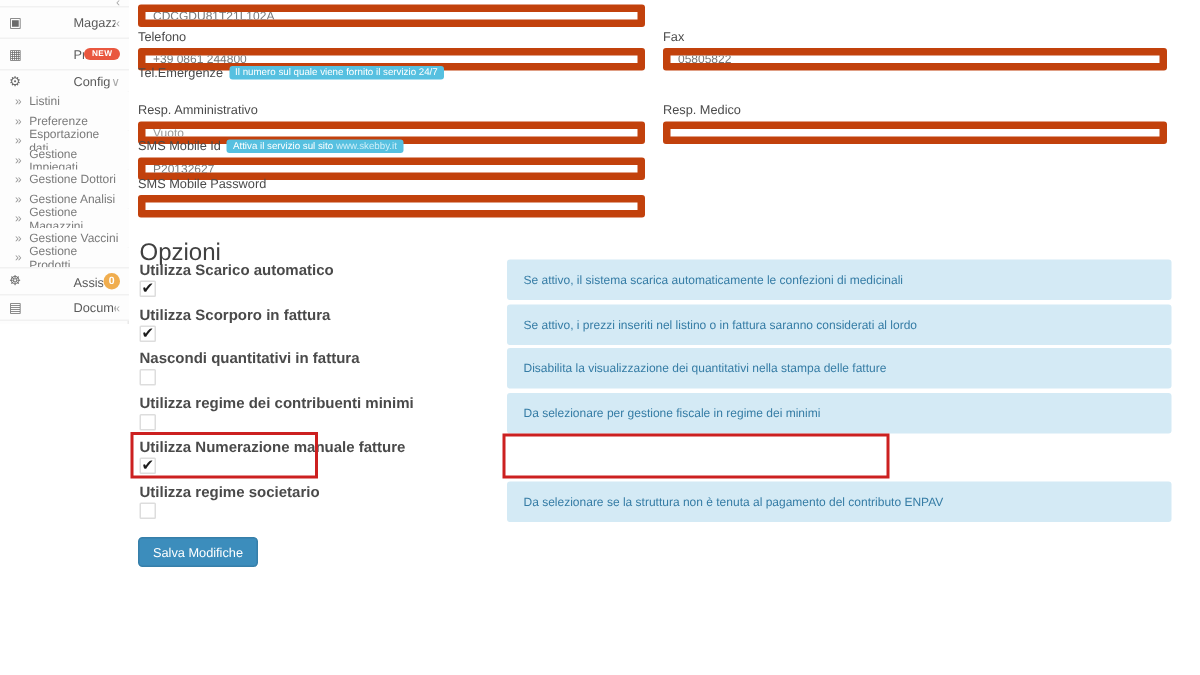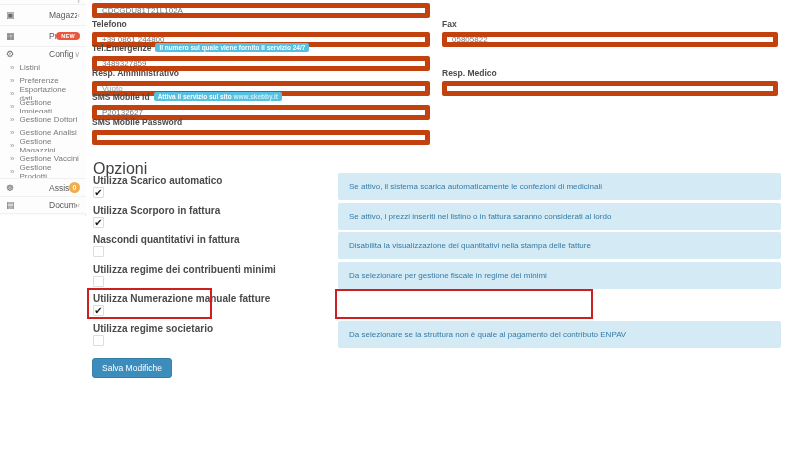--- a/index.html
+++ b/index.html
@@ -14,21 +14,21 @@
   .side-item .chev { color:#aaa; font-size:8px; }
   .pill-new { background:#e9573f; color:#fff; font-size:5.5px; font-weight:bold; padding:1px 5px; border-radius:6px; letter-spacing:.3px; }
   .badge-orange { background:#f0ad4e; color:#fff; width:11px; height:11px; border-radius:50%; font-size:7px; font-weight:bold; display:flex; align-items:center; justify-content:center; }
   .sub-item { position:absolute; left:0; width:86px; display:flex; align-items:center; padding:0 6px 0 10px; color:#7a7a7a; font-size:8px; cursor:pointer; background:#fdfdfd; }
   .sub-item .mark { color:#9a9a9a; font-size:8px; margin-right:5px; }
   .top-sliver { position:absolute; top:0; height:4px; overflow:hidden; border-top:none; }
   .top-sliver .chev { position:absolute; right:6px; top:-3px; }
 
   
   .fgroup { position:absolute; }
-  .flabel { font-size:8.5px; font-weight:bold; color:#4a4a4a; white-space:nowrap; }
+  .flabel { font-size:8.5px; font-weight:normal; color:#4a4a4a; white-space:nowrap; }
   .finput { display:block; border:5px solid #c2410c; border-radius:2px; background:#fff; height:15px; font-size:8px; color:#777; padding:0 5px; font-family:inherit; outline:none; width:100%; }
   .finput.ghost { color:#9a9a9a; }
   .cyan-badge { display:inline-block; background:#56c0e0; color:#fff; font-size:6.5px; padding:1px 4px; border-radius:2px; margin-left:4px; vertical-align:1px; white-space:nowrap; }
   .cyan-badge .lite { color:#cdeef8; }
 
   
   .opz-head { position:absolute; left:93px; top:160px; font-size:16px; color:#404040; }
   .opz { position:absolute; left:92px; top:173px; width:691px; }
   .opz-row { position:relative; height:27px; margin-bottom:2.5px; }
   .opz-label { position:absolute; left:1px; top:2px; font-size:10px; font-weight:bold; color:#4a4a4a; white-space:nowrap; }
@@ -132,21 +132,20 @@
 
     <div class="fgroup" style="left:442px; top:19px; width:336px;">
       <div class="flabel">Fax</div>
       <input class="finput" style="margin-top: 3px;" value="05805822">
     </div>
 
     <div class="fgroup" style="left:92px; top:43px; width:338px;">
       <div class="flabel">
         <span>Tel.Emergenze</span><span class="cyan-badge">Il numero sul quale viene fornito il servizio 24/7</span>
       </div>
-      <input class="finput" style="margin-top: 3px;" value="3489327859">
     </div>
 
     <div class="fgroup" style="left:92px; top:68px; width:338px;">
       <div class="flabel">Resp. Amministrativo</div>
       <input class="finput ghost" style="margin-top: 3px;" value="Vuoto">
     </div>
 
     <div class="fgroup" style="left:442px; top:68px; width:336px;">
       <div class="flabel">Resp. Medico</div>
       <input class="finput" style="margin-top: 3px;" value="">
@@ -196,19 +195,19 @@
     <div class="opz-row">
       <div class="opz-label">Utilizza Numerazione manuale fatture</div>
       <div class="opz-check">✔</div>
       <div class="red-frame rf-label"></div>
       <div class="red-frame rf-info"></div>
     </div>
 
     <div class="opz-row">
       <div class="opz-label">Utilizza regime societario</div>
       <div class="opz-check"></div>
-      <div class="opz-info">Da selezionare se la struttura non è quale al pagamento del contributo ENPAV</div>
+      <div class="opz-info">Da selezionare se la struttura non è tenuta al pagamento del contributo ENPAV</div>
     </div>
   </div>
 
   <button class="save-btn">Salva Modifiche</button>
 
 </div>
 
 </body></html>

